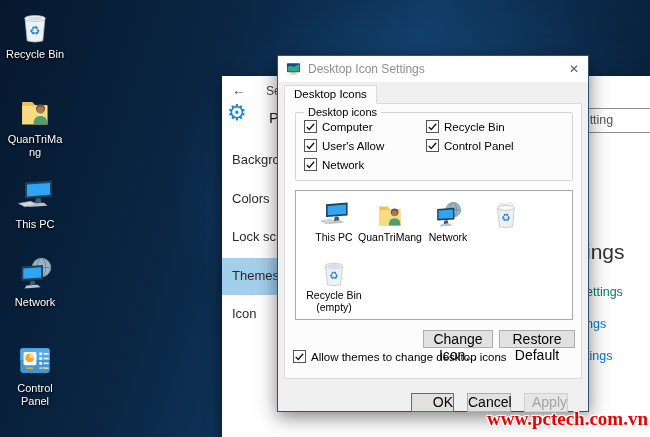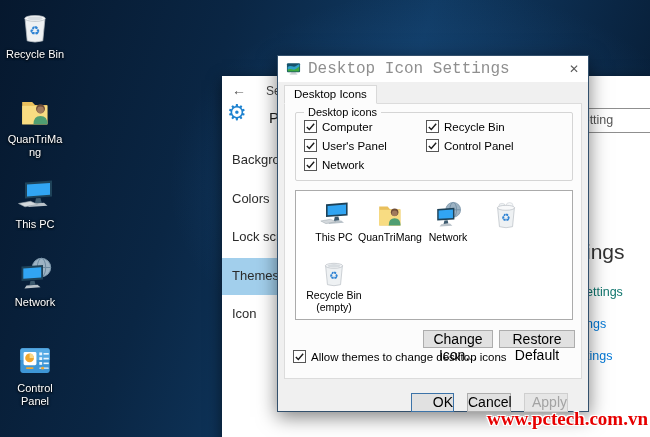--- a/index.html
+++ b/index.html
@@ -30,21 +30,21 @@
     border:1px solid #8f8f8f;box-sizing:border-box;font-size:12.5px;color:#555;
     line-height:23px;padding-left:7px;}
   .s-head-frag{position:absolute;left:364px;top:164px;font-size:21px;color:#333;}
   .s-link{position:absolute;left:364px;font-size:12.5px;}
 
   
   .dialog{position:absolute;left:277px;top:55px;width:312px;height:357px;background:#f0f0f0;
     border:1px solid #33506c;box-sizing:border-box;z-index:3;box-shadow:0 5px 18px rgba(0,0,0,.5);}
   .d-titlebar{position:absolute;left:0;top:0;width:100%;height:26px;background:#fff;}
   .d-title-icon{position:absolute;left:8px;top:5px;}
-  .d-title{position:absolute;left:30px;top:0;font-size:16px;line-height:26px;color:#8f8f8f;font-family:Liberation Mono, monospace;}
+  .d-title{position:absolute;left:30px;top:0;font-size:12px;line-height:26px;color:#8f8f8f;}
   .d-close{position:absolute;right:9px;top:0;font-size:12px;line-height:26px;color:#5b5b5b;cursor:default;}
   .d-tab{position:absolute;left:6px;top:29px;padding:2px 9px 3px 9px;background:#fcfcfc;
     border:1px solid #d9d9d9;border-bottom:1px solid #fcfcfc;font-size:11.5px;color:#000;z-index:5;}
   .d-page{position:absolute;left:6px;top:47px;width:298px;height:276px;background:#fcfcfc;
     border:1px solid #dcdcdc;box-sizing:border-box;z-index:4;}
   .d-group{position:absolute;left:10px;top:8px;width:278px;height:69px;border:1px solid #d5d5d5;
     border-radius:2px;box-sizing:border-box;}
   .d-group-label{position:absolute;left:8px;top:-7px;background:#fcfcfc;padding:0 4px;
     font-size:11px;color:#000;}
   .cb{display:flex;align-items:center;gap:5px;font-size:11.5px;color:#000;white-space:nowrap;}
@@ -210,21 +210,21 @@
                 </svg>
               </span>
             <span>Recycle Bin</span>
           </label>
           <label class="cb">
             <span class="cb-box">
                 <svg width="11" height="11" viewBox="0 0 12 12">
                   <polyline points="2,6.5 4.7,9.2 10,3" fill="none" stroke="#1a1a1a" stroke-width="1.5"></polyline>
                 </svg>
               </span>
-            <span>User's Panel</span>
+            <span>User's Allow</span>
           </label>
           <label class="cb">
             <span class="cb-box">
                 <svg width="11" height="11" viewBox="0 0 12 12">
                   <polyline points="2,6.5 4.7,9.2 10,3" fill="none" stroke="#1a1a1a" stroke-width="1.5"></polyline>
                 </svg>
               </span>
             <span>Control Panel</span>
           </label>
           <label class="cb">

